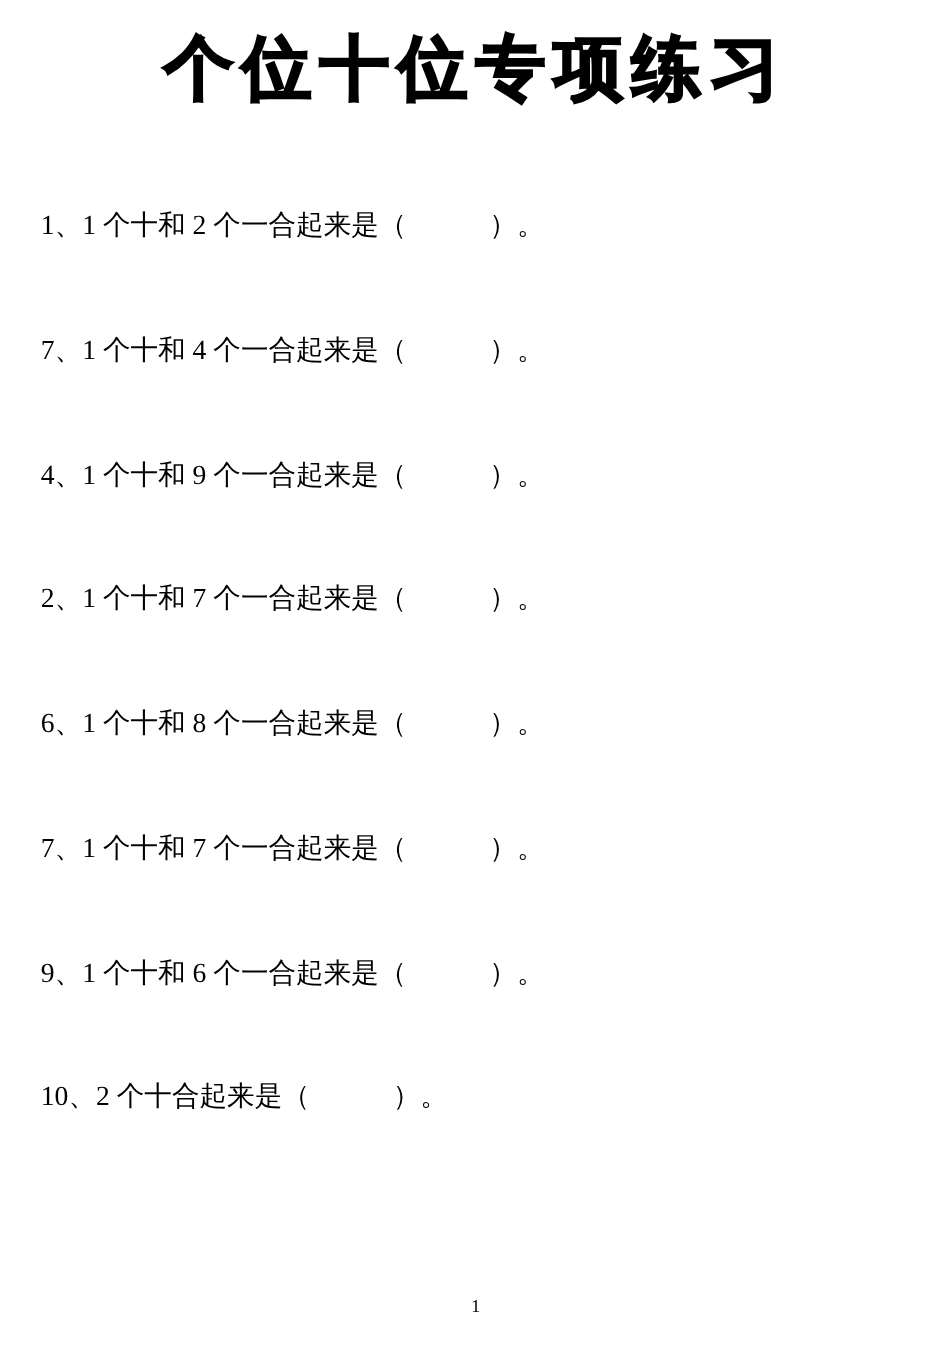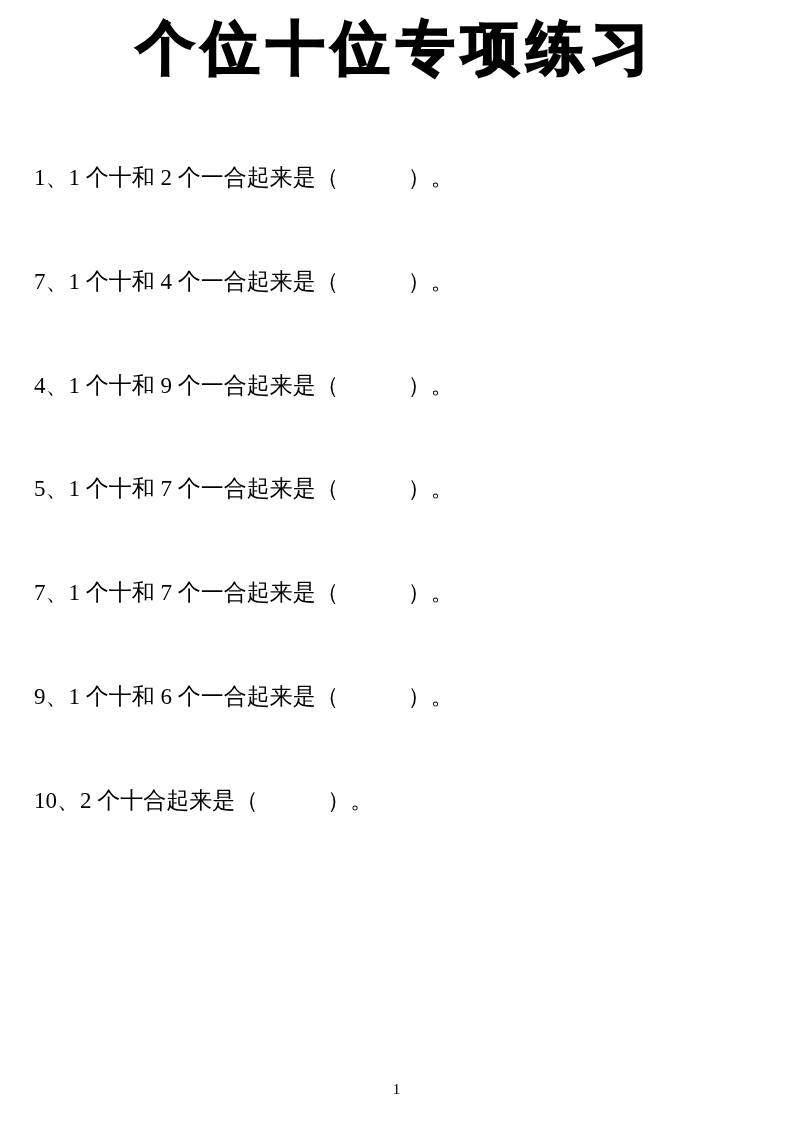--- a/index.html
+++ b/index.html
@@ -11,21 +11,21 @@
     position: relative;
     width: 793px;
     height: 1122px;
     background: #ffffff;
     color: #000000;
     overflow: hidden;
     font-family: "Liberation Serif", "DejaVu Serif", serif;
   }
   .title {
     margin: 0;
-    padding-top: 16px;
+    padding-top: 26px;
     text-align: center;
     font-family: "Liberation Sans", "DejaVu Sans", sans-serif;
     font-size: 58px;
     font-weight: 900;
     letter-spacing: 7px;
     line-height: 1.1;
     -webkit-text-stroke: 2px #000000;
     color: #000000;
     white-space: nowrap;
   }
@@ -53,21 +53,22 @@
 </head>
 <body>
 
 <div class="page">
   <h1 class="title">个位十位专项练习</h1>
 
   <div class="questions">
     <div class="q">1、1 个十和 2 个一合起来是（　　　）。</div>
     <div class="q">7、1 个十和 4 个一合起来是（　　　）。</div>
     <div class="q">4、1 个十和 9 个一合起来是（　　　）。</div>
-    <div class="q">5、1 个十和 7 个一合起来是（　　　）。</div>
+    <div class="q">2、1 个十和 7 个一合起来是（　　　）。</div>
+    <div class="q">6、1 个十和 8 个一合起来是（　　　）。</div>
     <div class="q">7、1 个十和 7 个一合起来是（　　　）。</div>
     <div class="q">9、1 个十和 6 个一合起来是（　　　）。</div>
     <div class="q">10、2 个十合起来是（　　　）。</div>
     
     
     
     
     
     
     

